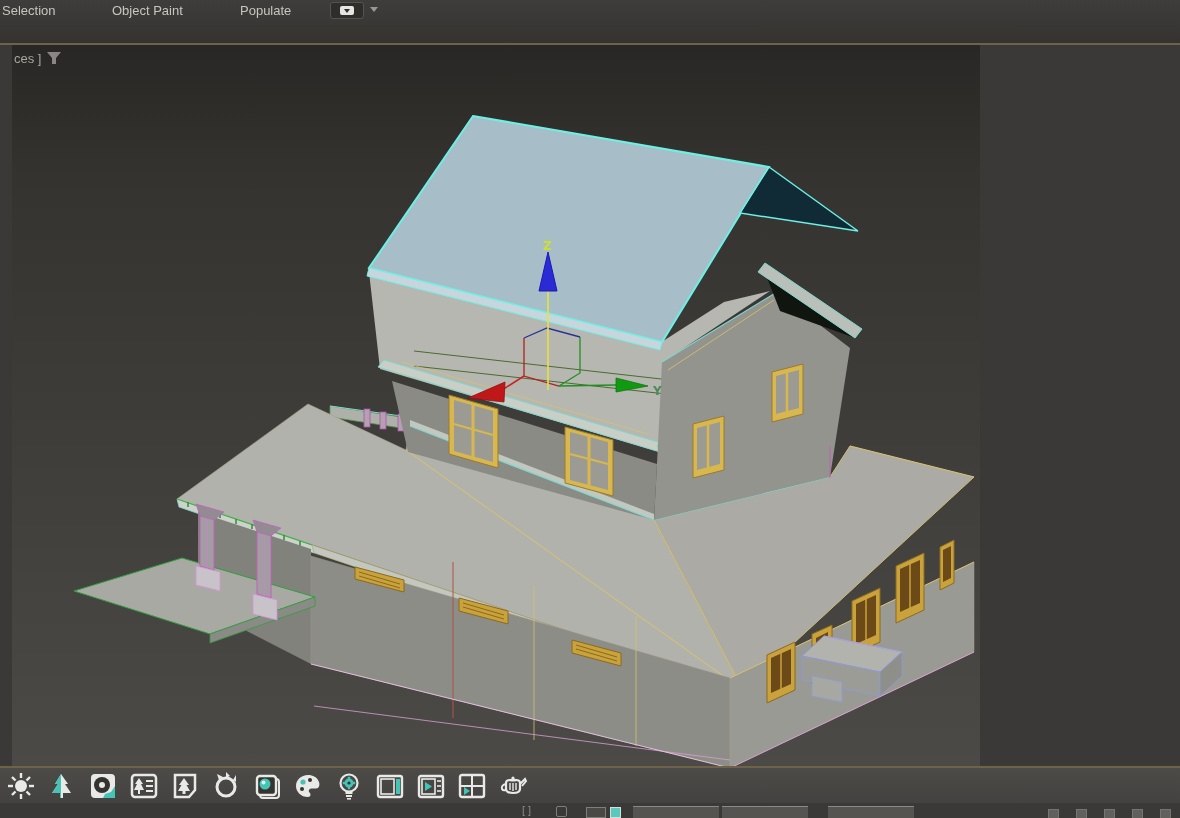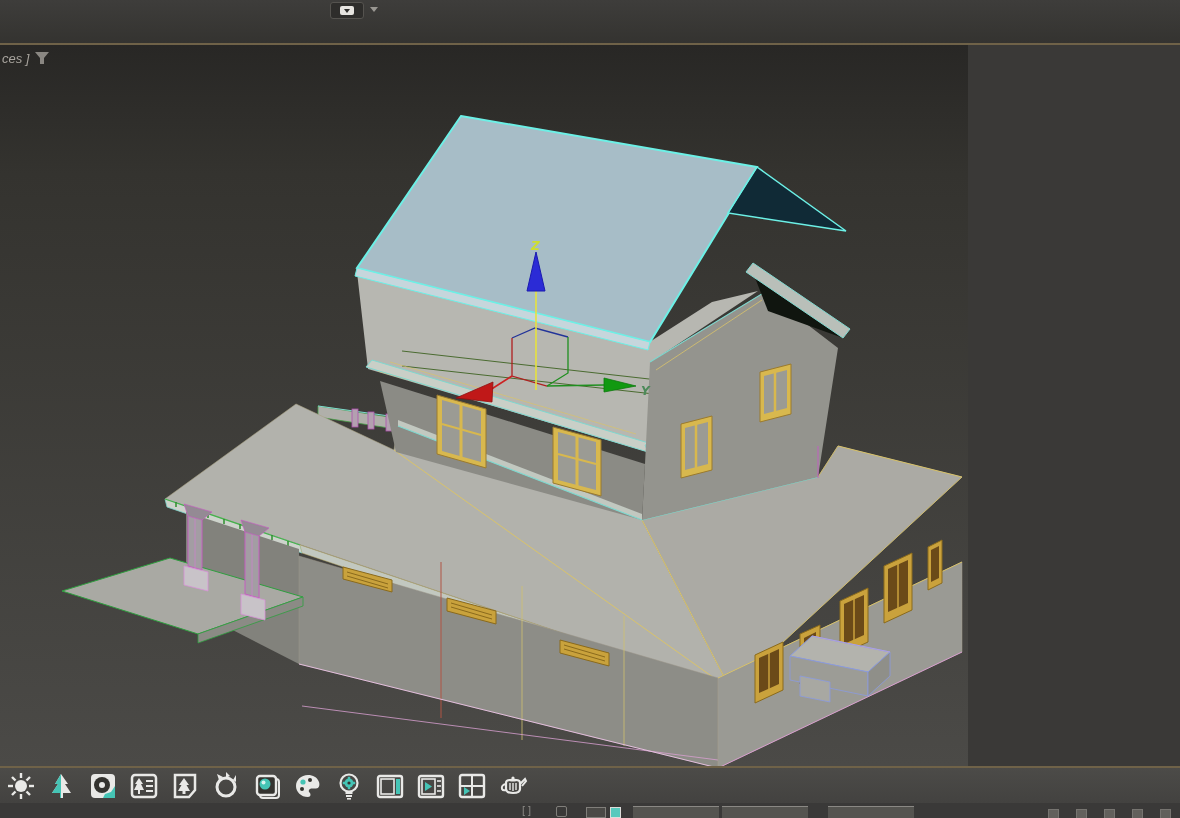--- a/index.html
+++ b/index.html
@@ -12,41 +12,46 @@
   .tab-obj{margin-left:0;width:128px;}
   .tab-pop{width:96px;}
   .ribbon-minbtn{position:absolute;left:330px;top:2px;width:32px;height:15px;
     background:#2e2d2b;border:1px solid #55534f;border-radius:3px;display:flex;align-items:center;justify-content:center;}
   .ribbon-minbtn .sq{width:14px;height:9px;background:#e6e4e0;border-radius:2px;position:relative;}
   .ribbon-minbtn .sq:after{content:"";position:absolute;left:4px;top:3px;border-left:3px solid transparent;
     border-right:3px solid transparent;border-top:4px solid #2e2d2b;}
   .ribbon-caret{position:absolute;left:370px;top:7px;width:0;height:0;
     border-left:4px solid transparent;border-right:4px solid transparent;border-top:5px solid #9a9792;}
   .topline{position:absolute;left:0;top:43px;width:1180px;height:2px;background:#6f6248;}
-  .viewport{position:absolute;left:0;top:45px;width:968px;height:721px;
-    background:linear-gradient(#282725,#34332f 18%,#4b4a47 100%);font-style:italic;}
+  .viewport{position:absolute;left:12px;top:45px;width:968px;height:721px;
+    background:linear-gradient(#282725,#34332f 18%,#4b4a47 100%);}
   .vp-label{position:absolute;left:2px;top:6px;color:#a8a49e;font-size:13px;}
   .vp-filter{position:absolute;left:34px;top:6px;}
   .botline{position:absolute;left:0;top:766px;width:1180px;height:2px;background:#6f6248;}
   .toolbar{position:absolute;left:0;top:768px;width:1180px;height:35px;
     background:linear-gradient(#4c4b48,#434240);display:flex;align-items:center;gap:11px;padding-left:6px;box-sizing:border-box;}
   .tbtn{width:30px;height:30px;display:flex;align-items:center;justify-content:center;}
   .statusbar{position:absolute;left:0;top:803px;width:1180px;height:15px;background:#3a3938;}
   .sb-text{position:absolute;left:522px;top:1px;color:#8a8884;font-size:11px;}
   .sb-lock{position:absolute;left:556px;top:3px;width:9px;height:9px;border:1.5px solid #807e7a;border-radius:2px;}
   .sb-rect{position:absolute;left:586px;top:4px;width:18px;height:9px;border:1.5px solid #807e7a;background:#4a4946;}
   .sb-teal{position:absolute;left:610px;top:4px;width:9px;height:9px;background:#57c9bd;border:1px solid #dcdcda;}
   .sb-field{position:absolute;top:3px;height:14px;width:86px;background:#555450;border-top:1px solid #8a8884;}
   .sb-mini{position:absolute;top:6px;width:9px;height:10px;background:#62605c;border:1px solid #767470;}
   svg text{font-family:"DejaVu Sans",sans-serif;}
 </style>
 </head>
 <body>
 
 <div class="ribbon">
+  <div class="ribbon-tabs">
+    <div class="ribbon-tab tab-sel">Selection</div>
+    <div class="ribbon-tab tab-obj">Object Paint</div>
+    <div class="ribbon-tab tab-pop">Populate</div>
+  </div>
   <div class="ribbon-minbtn">
     <div class="sq"></div>
   </div>
   <div class="ribbon-caret"></div>
 </div>
 <div class="topline"></div>
 
 <div class="viewport">
   <div class="vp-label">ces ]</div>
   <svg class="vp-filter" width="16" height="15" viewBox="0 0 16 15">

